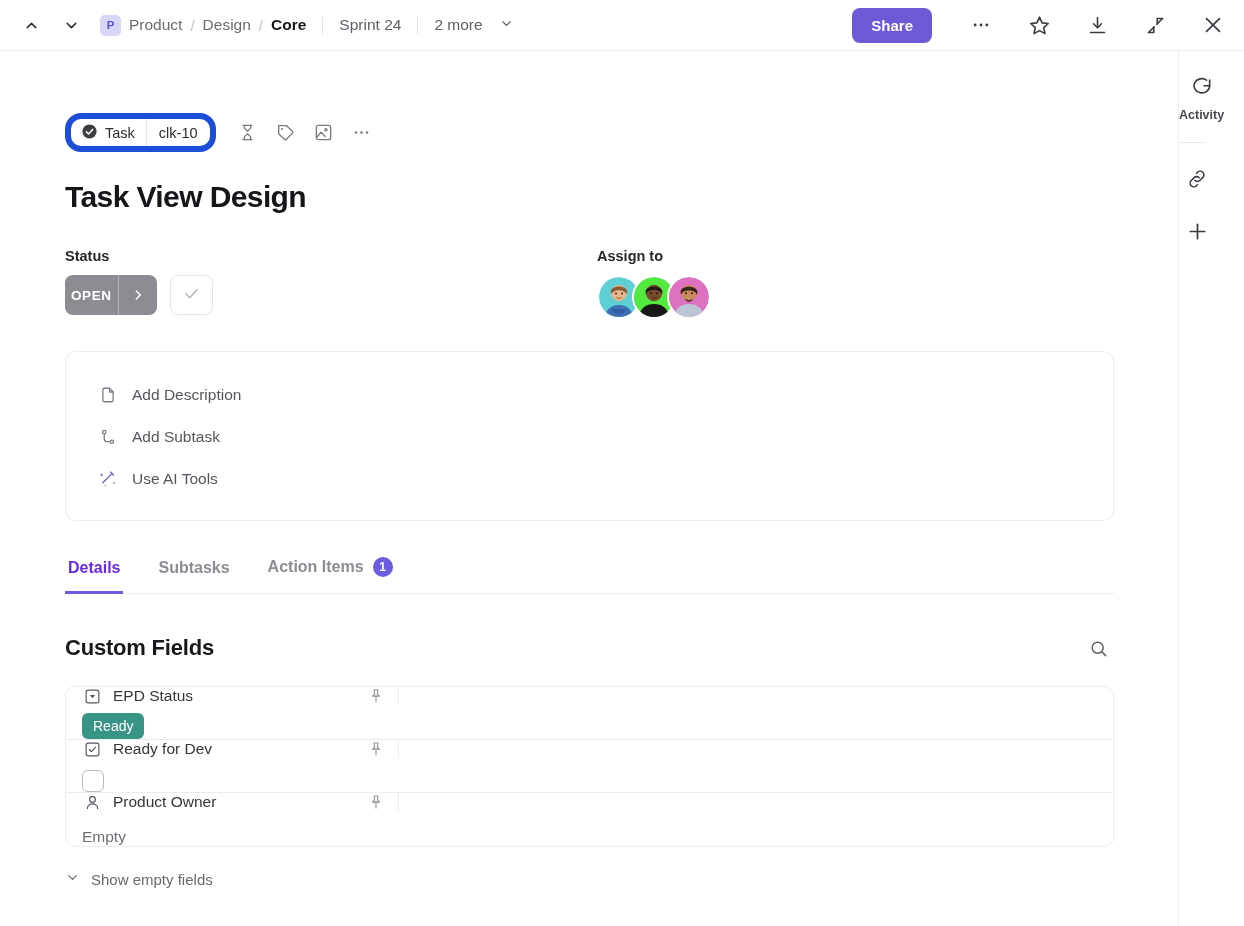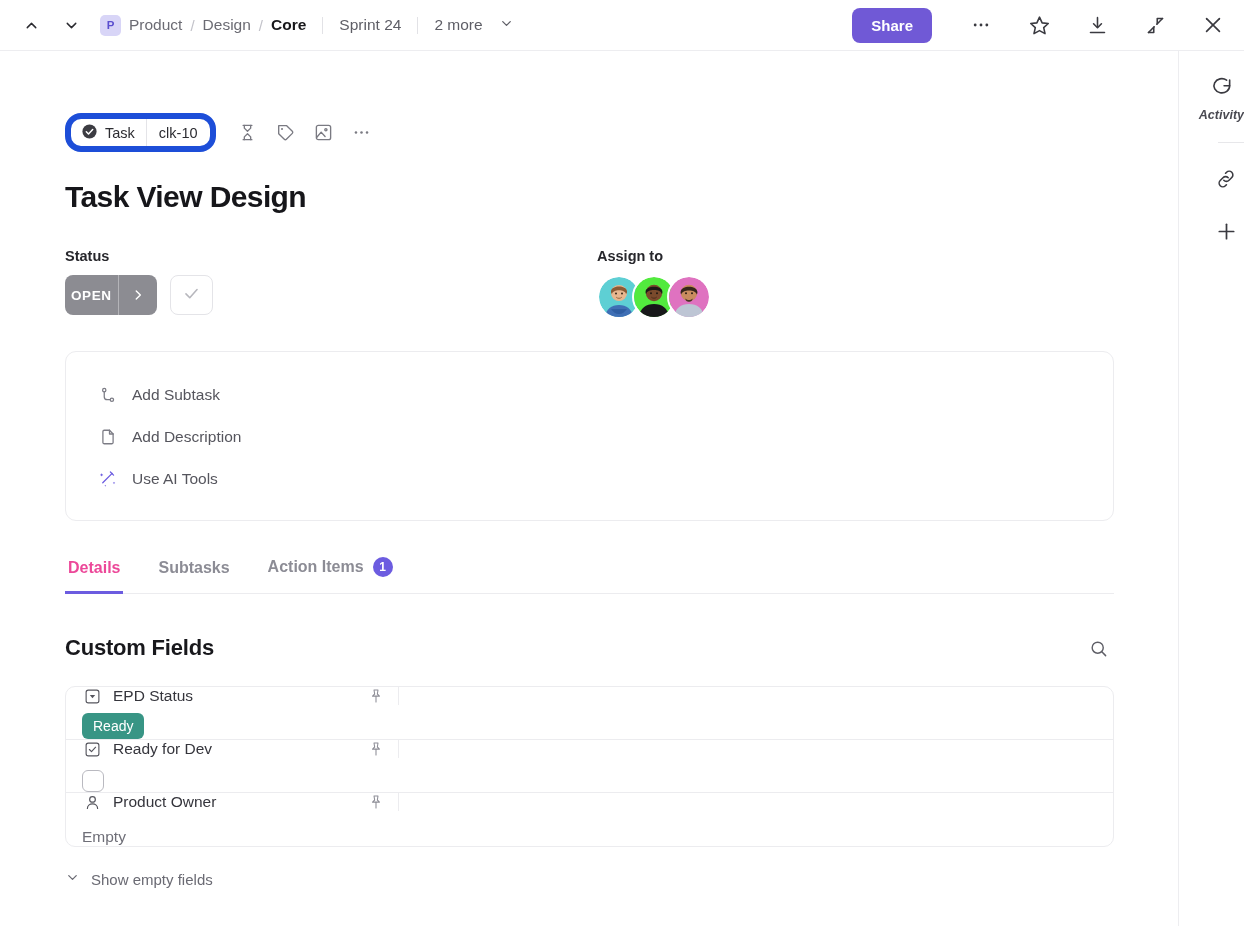--- a/index.html
+++ b/index.html
@@ -58,24 +58,23 @@
   
   .body-wrap { flex: 1; display: flex; min-height: 0; }
   .main {
     flex: 1; min-width: 0; position: relative;
     padding: 0 0 0 65px;
     overflow: hidden;
   }
   .rail {
     width: 66px; min-width: 66px;
     border-left: 1px solid #ededf0;
-    display: flex; flex-direction: column; align-items: flex-end;
+    display: flex; flex-direction: column; align-items: flex-start;
     padding-top: 24px;
     background: #fff;
-    font-style: italic;
   }
   .rail-item {
     display: flex; flex-direction: column; align-items: center;
     gap: 6px; cursor: pointer; color: #3a3a40;
   }
   .rail-label { font-size: 12.5px; color: #4a4a52; font-weight: 600; }
   .rail-div { width: 26px; height: 1px; background: #e7e7ea; margin: 20px 0 18px; }
   .rail .icon-btn { width: 36px; height: 36px; color: #3a3a40; }
   .rail-spacer { height: 16px; }
 
@@ -165,21 +164,21 @@
     margin-top: 36px; width: 1049px;
     border-bottom: 1px solid #ececef;
   }
   .tab {
     display: flex; align-items: center; gap: 9px;
     font-size: 16px; color: #8c8c95; font-weight: 600;
     padding: 0 3px 14px; cursor: pointer;
     border-bottom: 3px solid transparent;
     margin-bottom: -1px;
   }
-  .tab.active { color: #ec4899; border-bottom-color: #6c5ce0; font-weight: 700; }
+  .tab.active { color: #6d28d9; border-bottom-color: #6c5ce0; font-weight: 700; }
   .tab-badge {
     min-width: 20px; height: 20px; border-radius: 50%;
     background: #6c5ce0; color: #fff;
     font-size: 12px; font-weight: 700;
     display: flex; align-items: center; justify-content: center;
     padding: 0 5px;
   }
 
   
   .cf-head {
@@ -422,35 +421,35 @@
             </div>
 
           </div>
         </div>
       </div>
 
       <div class="card">
         <div class="qa-item">
           <span class="qa-icon">
             <svg width="18" height="18" viewBox="0 0 24 24" fill="none" stroke="currentColor" stroke-width="1.7" stroke-linecap="round" stroke-linejoin="round">
+                <path d="M14 3H7a1.8 1.8 0 0 0-1.8 1.8v14.4A1.8 1.8 0 0 0 7 21h10a1.8 1.8 0 0 0 1.8-1.8V8z"></path>
+                <polyline points="14 3 14 8 19 8"></polyline>
+              </svg>
+          </span>
+          <span>Add Description</span>
+        </div>
+        <div class="qa-item">
+          <span class="qa-icon">
+            <svg width="18" height="18" viewBox="0 0 24 24" fill="none" stroke="currentColor" stroke-width="1.7" stroke-linecap="round" stroke-linejoin="round">
                 <circle cx="7" cy="5.5" r="2.2"></circle>
                 <path d="M7 7.7v6.6a4 4 0 0 0 4 4h3.6"></path>
                 <circle cx="17.2" cy="18.3" r="2.2"></circle>
               </svg>
           </span>
           <span>Add Subtask</span>
-        </div>
-        <div class="qa-item">
-          <span class="qa-icon">
-            <svg width="18" height="18" viewBox="0 0 24 24" fill="none" stroke="currentColor" stroke-width="1.7" stroke-linecap="round" stroke-linejoin="round">
-                <path d="M14 3H7a1.8 1.8 0 0 0-1.8 1.8v14.4A1.8 1.8 0 0 0 7 21h10a1.8 1.8 0 0 0 1.8-1.8V8z"></path>
-                <polyline points="14 3 14 8 19 8"></polyline>
-              </svg>
-          </span>
-          <span>Add Description</span>
         </div>
         <div class="qa-item">
           <span class="qa-icon ai">
             <svg width="18" height="18" viewBox="0 0 24 24" fill="none" stroke="currentColor" stroke-width="1.7" stroke-linecap="round" stroke-linejoin="round">
                 <line x1="17.5" y1="4.5" x2="5" y2="17"></line>
                 <line x1="15.2" y1="2.6" x2="19.4" y2="6.8"></line>
                 <path d="M3.5 4.2l.7 1.6 1.6.7-1.6.7-.7 1.6-.7-1.6-1.6-.7 1.6-.7z" fill="currentColor" stroke="none"></path>
                 <path d="M20 15.5l.5 1.2 1.2.5-1.2.5-.5 1.2-.5-1.2-1.2-.5 1.2-.5z" fill="currentColor" stroke="none"></path>
                 <path d="M8.4 19.6l.4.9.9.4-.9.4-.4.9-.4-.9-.9-.4.9-.4z" fill="currentColor" stroke="none"></path>
               </svg>

